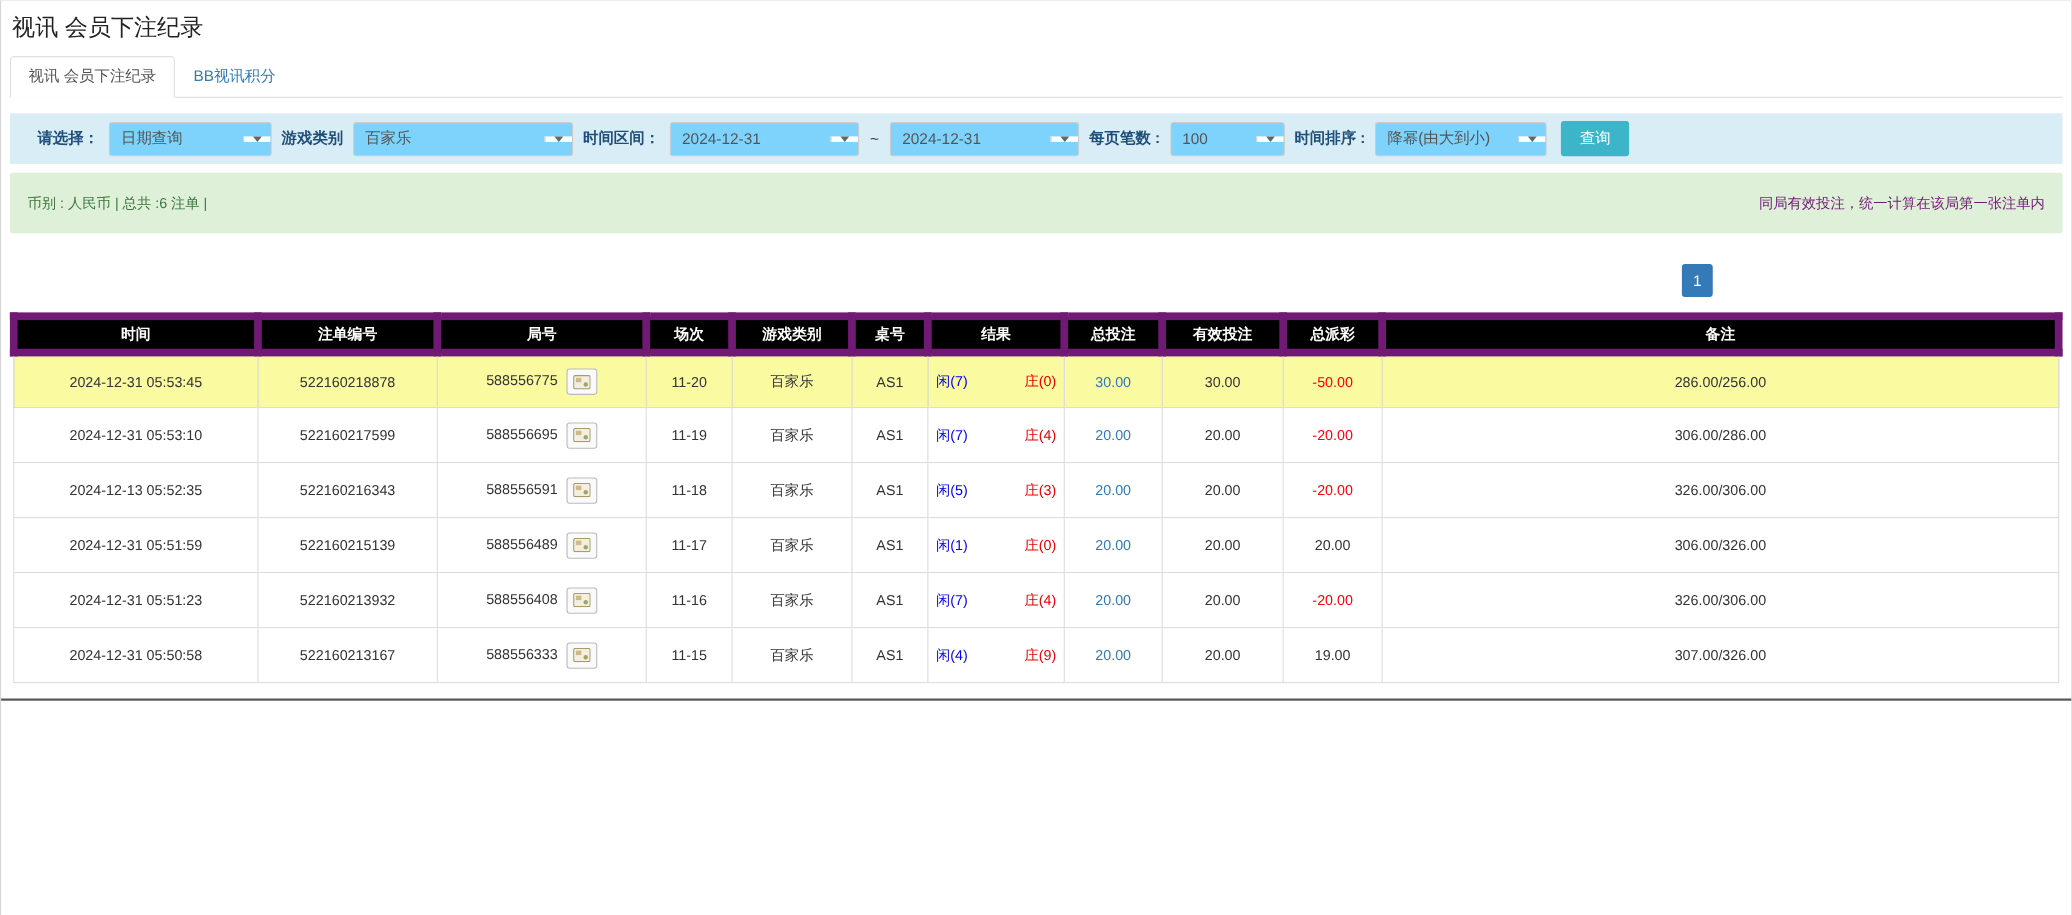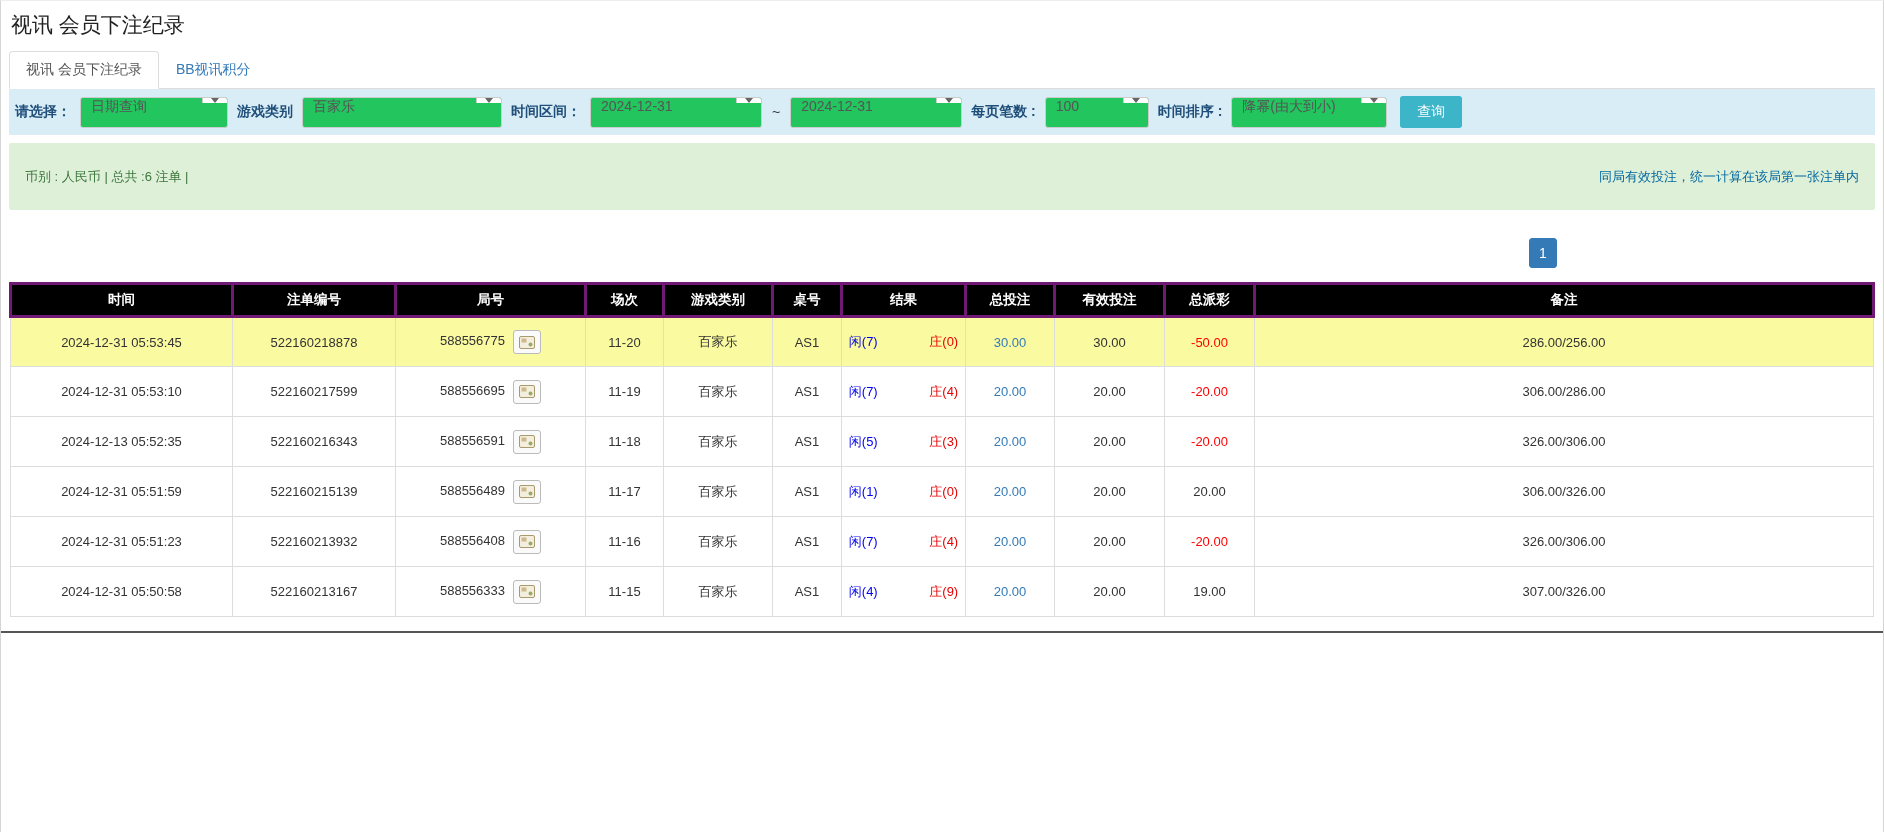--- a/index.html
+++ b/index.html
@@ -10,41 +10,41 @@
 
   .page-title { font-size: 21px; font-weight: 400; color: #222; margin: 2px 0 12px 2px; }
 
   
   .tabs { display: flex; border-bottom: 1px solid #ddd; }
   .tab { padding: 9px 16px; font-size: 14px; margin-bottom: -1px; border: 1px solid transparent; border-radius: 4px 4px 0 0; cursor: pointer; }
   .tab.active { background: #fff; border-color: #ddd #ddd #fff #ddd; color: #555; }
   .tab.inactive { color: #337ab7; }
 
   
-  .filter-bar { background: #d9edf7; padding: 7px 6px; display: flex; align-items: center; gap: 9px; font-size: 14px; }
+  .filter-bar { margin-top: 14px; background: #d9edf7; padding: 7px 25px; display: flex; align-items: center; gap: 9px; font-size: 14px; }
   .flabel { font-weight: bold; color: #1f4e79; white-space: nowrap; }
   .sep { color: #333; padding: 0 1px; }
-  .select, .inputbox { display: inline-flex; align-items: flex-start; background: #22c55e; border: 1px solid #ccc; border-radius: 3px; height: 31px; overflow: hidden; cursor: pointer; }
+  .select, .inputbox { display: inline-flex; align-items: center; background: #7dd3fc; border: 1px solid #ccc; border-radius: 3px; height: 31px; overflow: hidden; cursor: pointer; }
   .select .val, .inputbox .val { flex: 1; display: flex; align-items: center; padding: 0 10px; color: #555; white-space: nowrap; }
   .caret-box { width: 25px; border-left: 1px solid #ccc; display: flex; align-items: center; justify-content: center; background: #fff; }
   .caret { width: 0; height: 0; border-left: 4px solid transparent; border-right: 4px solid transparent; border-top: 5px solid #666; }
   .btn-query { background: #3db5c9; color: #fff; border: none; border-radius: 3px; height: 32px; padding: 0 17px; font-size: 14px; cursor: pointer; margin-left: 4px; }
 
   
-  .notice-bar { margin-top: 8px; background: #dff0d8; padding: 0 16px; height: 67px; display: flex; justify-content: space-between; align-items: center; font-size: 13px; border-radius: 2px; }
+  .notice-bar { margin-top: 8px; background: #dff0d8; padding: 0 16px; height: 55px; display: flex; justify-content: space-between; align-items: center; font-size: 13px; border-radius: 2px; }
   .notice-left { color: #3c763d; }
-  .notice-right { color: #0369a1; font-family: Liberation Mono, monospace; }
+  .notice-right { color: #701a75; font-family: Liberation Mono, monospace; }
 
   
   .pagination-row { margin-top: 28px; height: 30px; position: relative; }
   .page-btn { position: absolute; right: 318px; top: 0; min-width: 28px; height: 30px; background: #337ab7; border: 1px solid #337ab7; color: #fff; border-radius: 3px; font-size: 14px; cursor: pointer; }
 
   
   table { width: 100%; border-collapse: collapse; margin-top: 14px; table-layout: fixed; font-size: 13px; }
-  thead th { background: #000; color: #fff; font-weight: bold; height: 33px; text-align: center; border: 3px solid #701a75; font-size: 13.5px; }
+  thead th { background: #000; color: #fff; font-weight: bold; height: 33px; text-align: center; border: 7px solid #701a75; font-size: 13.5px; }
   tbody td { height: 50px; text-align: center; border: 1px solid #ddd; color: #333; background: #fff; vertical-align: middle; }
   tbody tr[style] td { background: transparent; }
   tbody tr.hl td { background: #fafaa0; }
   tfoot td { background: #9a9a9a; color: #fff; height: 35px; text-align: center; border: 2px solid #fff; font-size: 13px; }
   .blue { color: #337ab7; cursor: pointer; }
   .xian { color: #0000ee; }
   .zhuang { color: #e60000; margin-left: 48px; }
   .red-on-gray { color: #ff1a1a; }
 
   .video-btn { display: inline-flex; align-items: center; justify-content: center; width: 28px; height: 24px; border: 1px solid #bbb; border-radius: 3px; background: #fafafa; margin-left: 8px; vertical-align: middle; cursor: pointer; }

